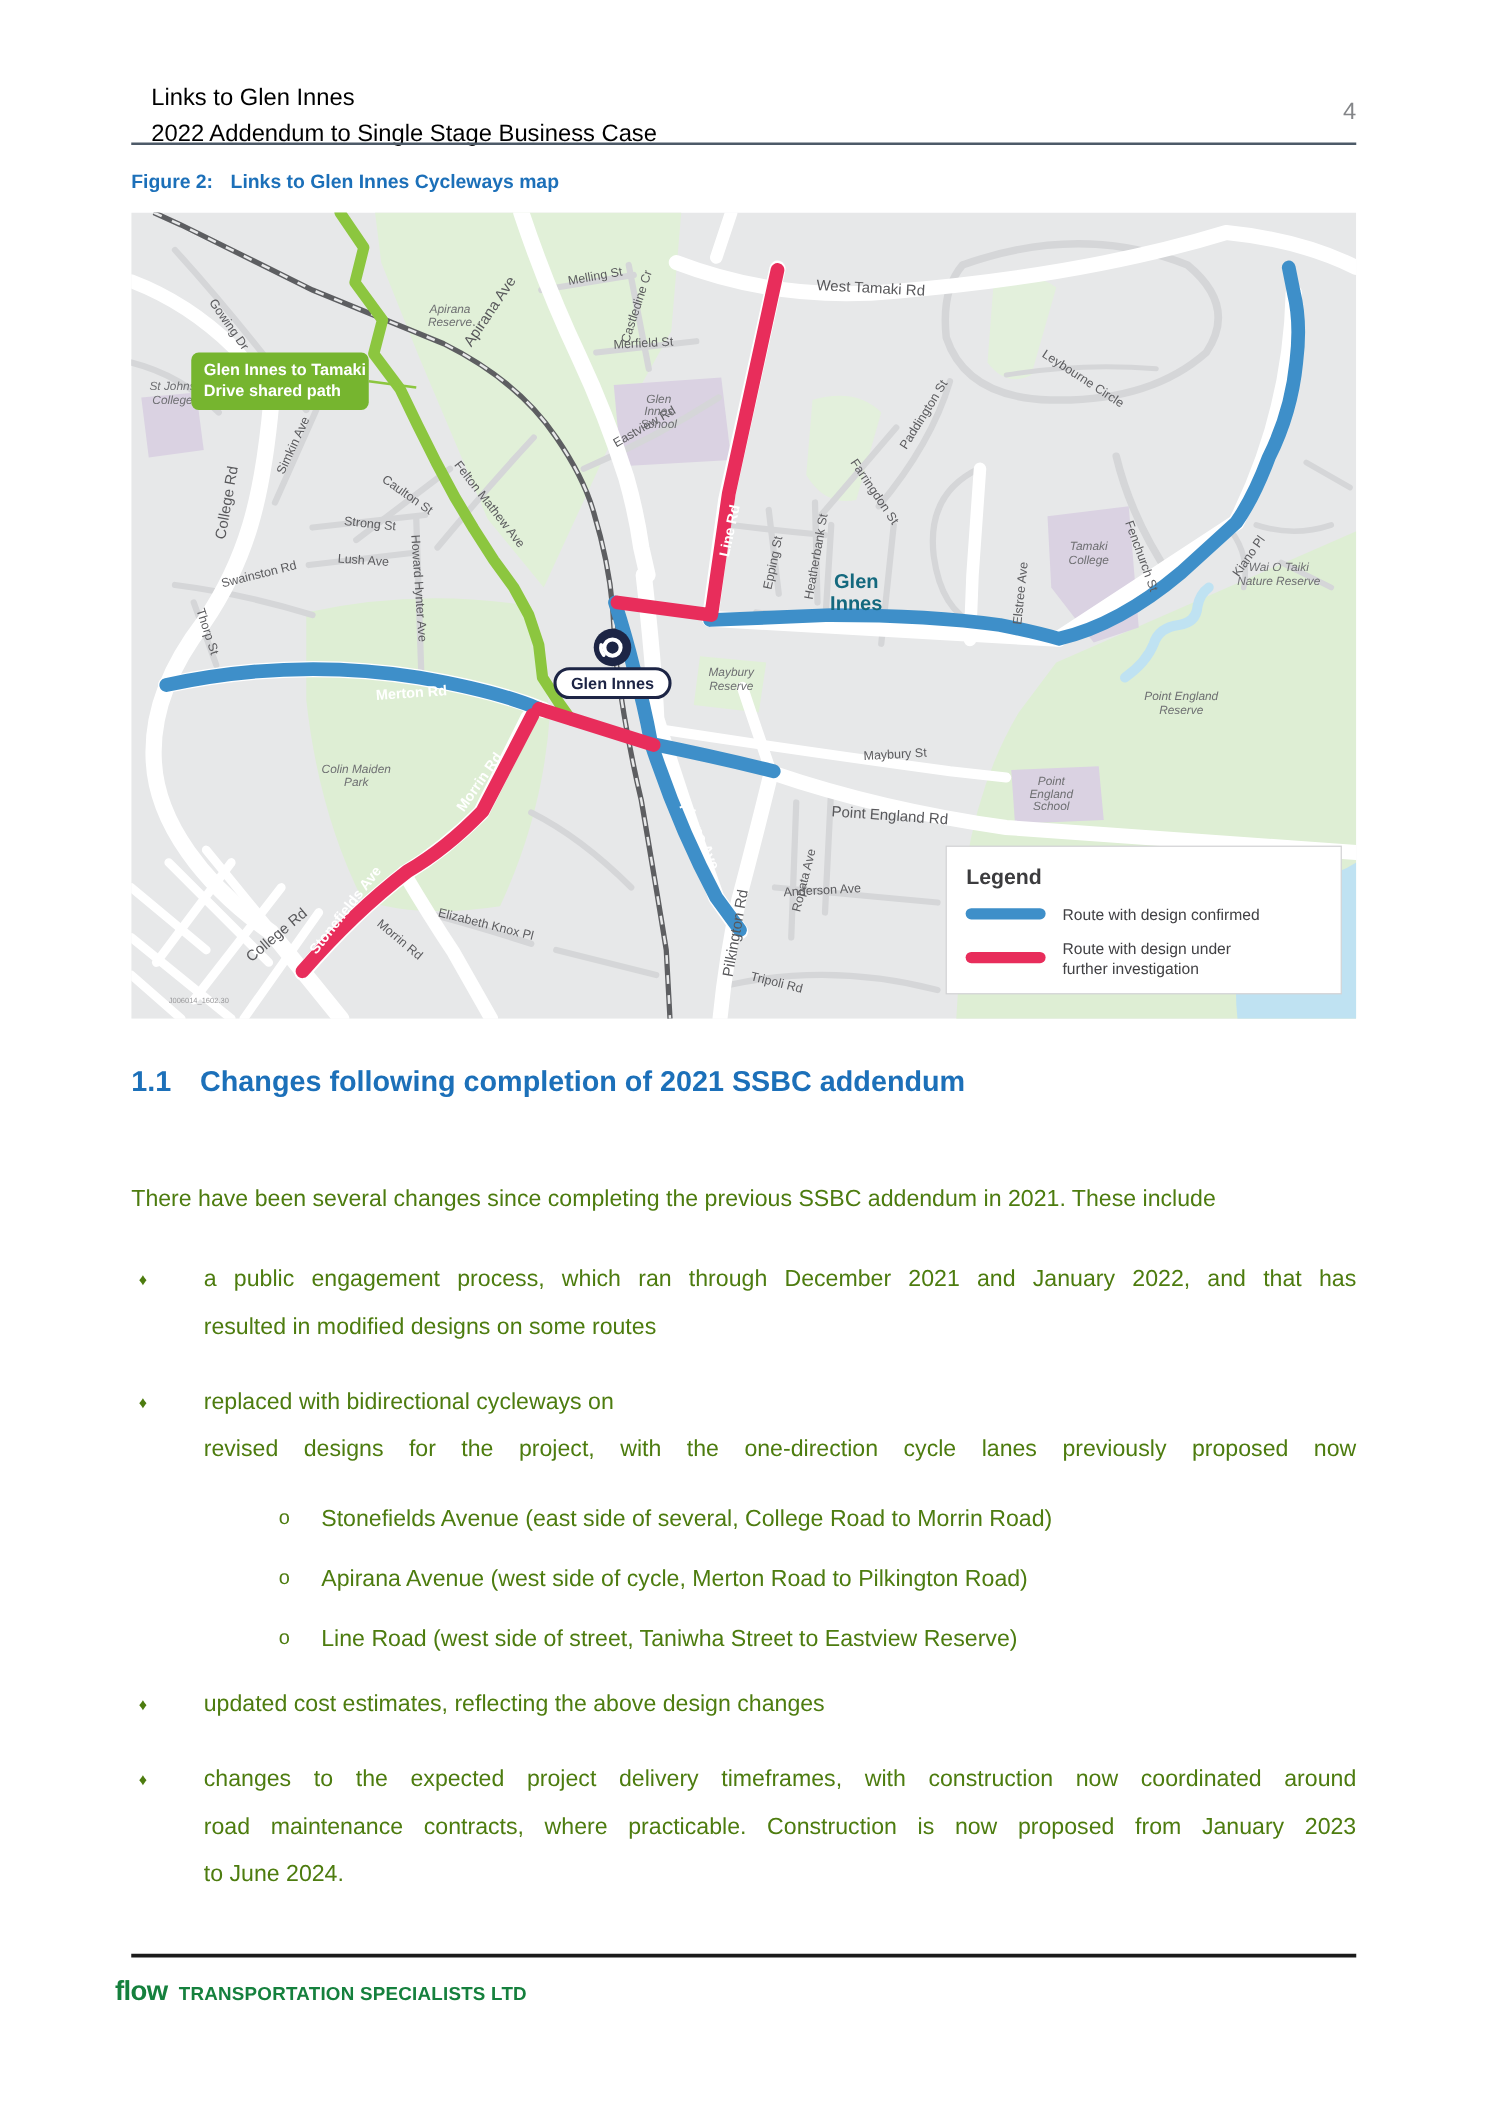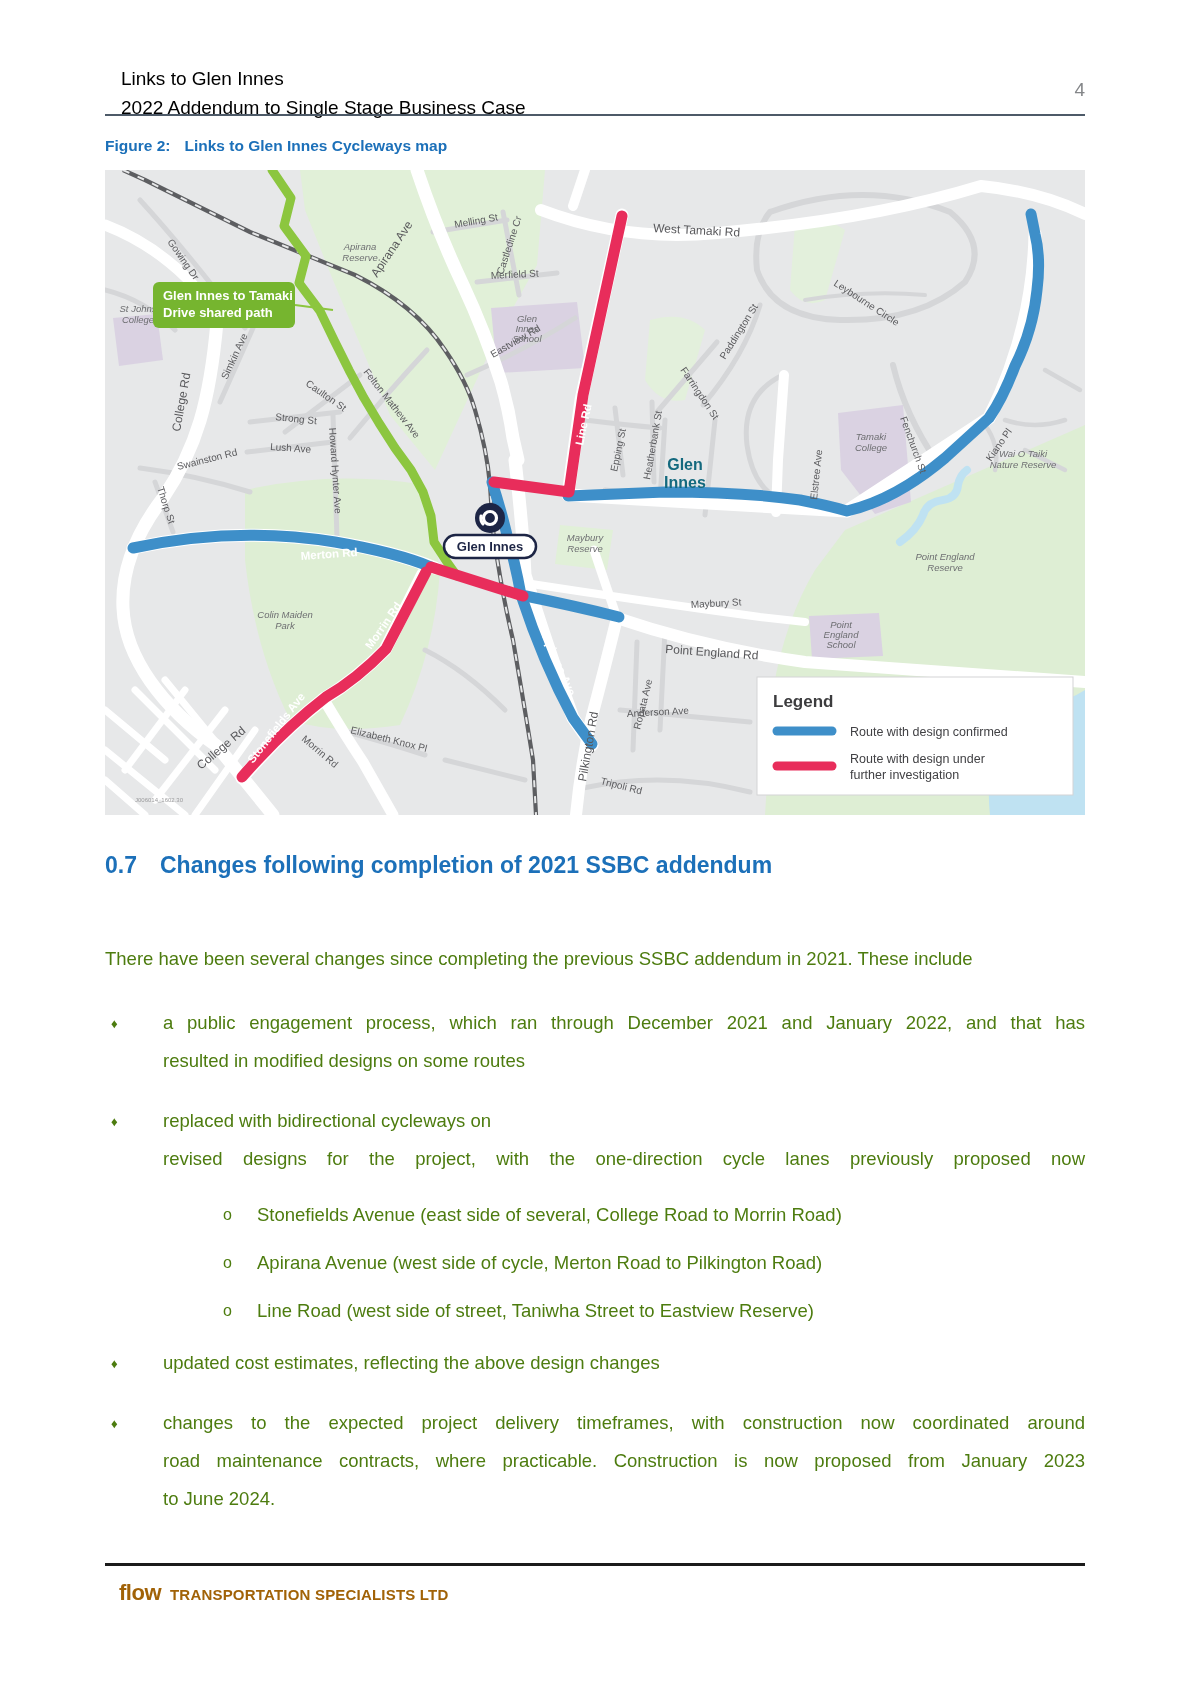--- a/index.html
+++ b/index.html
@@ -26,21 +26,21 @@
   
   .body{position:absolute;left:105px;top:940px;width:980px;font-size:18.5px;line-height:38px;color:#4d7c0f;}
   .intro{margin:0 0 26px 0;}
   .bullet{position:relative;padding-left:58px;margin-bottom:22px;}
   .bullet .bmark{position:absolute;left:6px;top:1px;font-size:13px;}
   .sub{position:relative;padding-left:152px;margin-bottom:18px;line-height:30px;}
   .sub .smark{position:absolute;left:118px;top:0;font-size:16px;}
   .line.j{text-align:justify;text-align-last:justify;}
   
   .ftr-rule{position:absolute;left:105px;top:1563px;width:980px;height:3px;background:#1b1b1b;}
-  .ftr1{position:absolute;left:119px;top:1580px;color:#a16207;}
+  .ftr1{position:absolute;left:92px;top:1580px;color:#15803d;}
   .ftr1 .flow{font-weight:bold;font-size:22px;letter-spacing:-0.5px;}
   .ftr1 .co{font-weight:bold;font-size:15px;margin-left:9px;letter-spacing:0.2px;}
   .ftr2{position:absolute;left:105px;top:1612px;font-size:15px;color:#3a3a3c;}
   .ftr2 .sep{color:#9a9a9c;margin:0 8px;}
   .ftr2 b{margin-right:4px;}
 </style>
 </head>
 <body>
 
 <div class="page">
@@ -255,21 +255,21 @@
       <line x1="672" y1="596" x2="727" y2="596" stroke="#E82D5B" stroke-width="9" stroke-linecap="round"></line>
       <text x="745" y="593" font-size="12.5" fill="#414144">Route with design under</text>
       <text x="745" y="609" font-size="12.5" fill="#414144">further investigation</text>
     </g>
 
     <text x="30" y="632" font-size="6" fill="#9A9A9C">J006014_1602.30</text>
   </svg>
   </div>
 
   <div class="sec">
-    <span class="num">0.7</span>
+    <span class="num">1.1</span>
     <span>Changes following completion of 2021 SSBC addendum</span>
   </div>
 
   <div class="body">
     <p class="intro">There have been several changes since completing the previous SSBC addendum in 2021. These include</p>
 
     <div class="bullet">
       <span class="bmark">♦</span>
       <div class="line j">a public engagement process, which ran through December 2021 and January 2022, and that has</div>
       <div class="line">resulted in modified designs on some routes</div>

